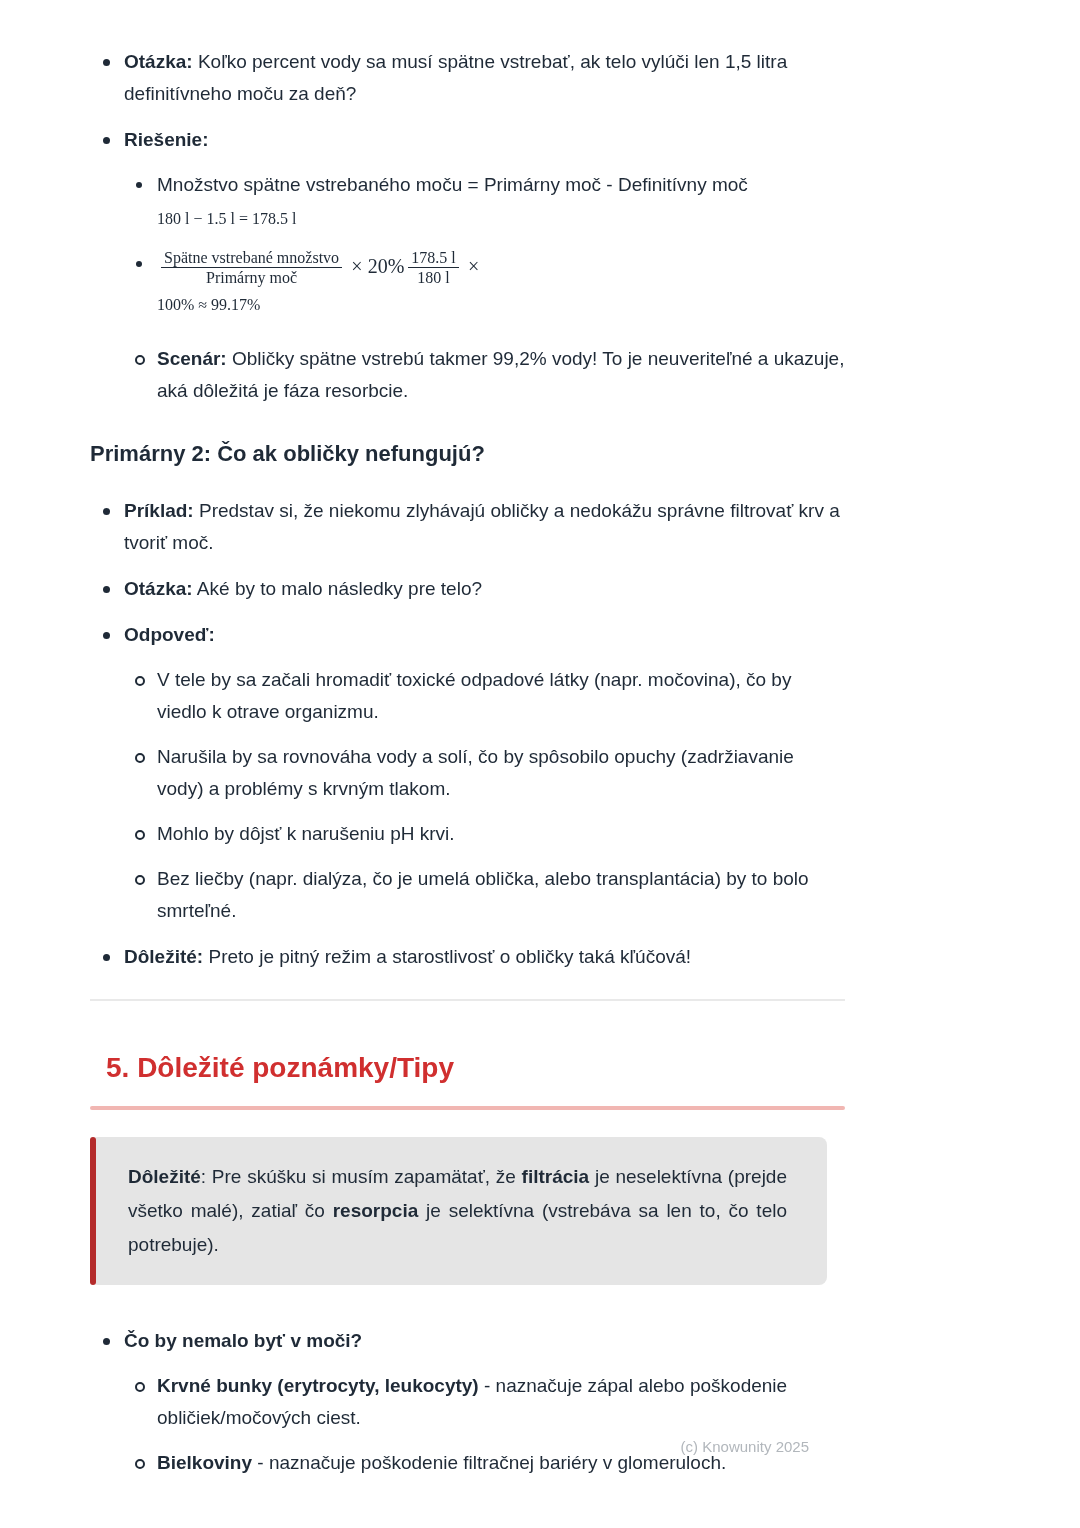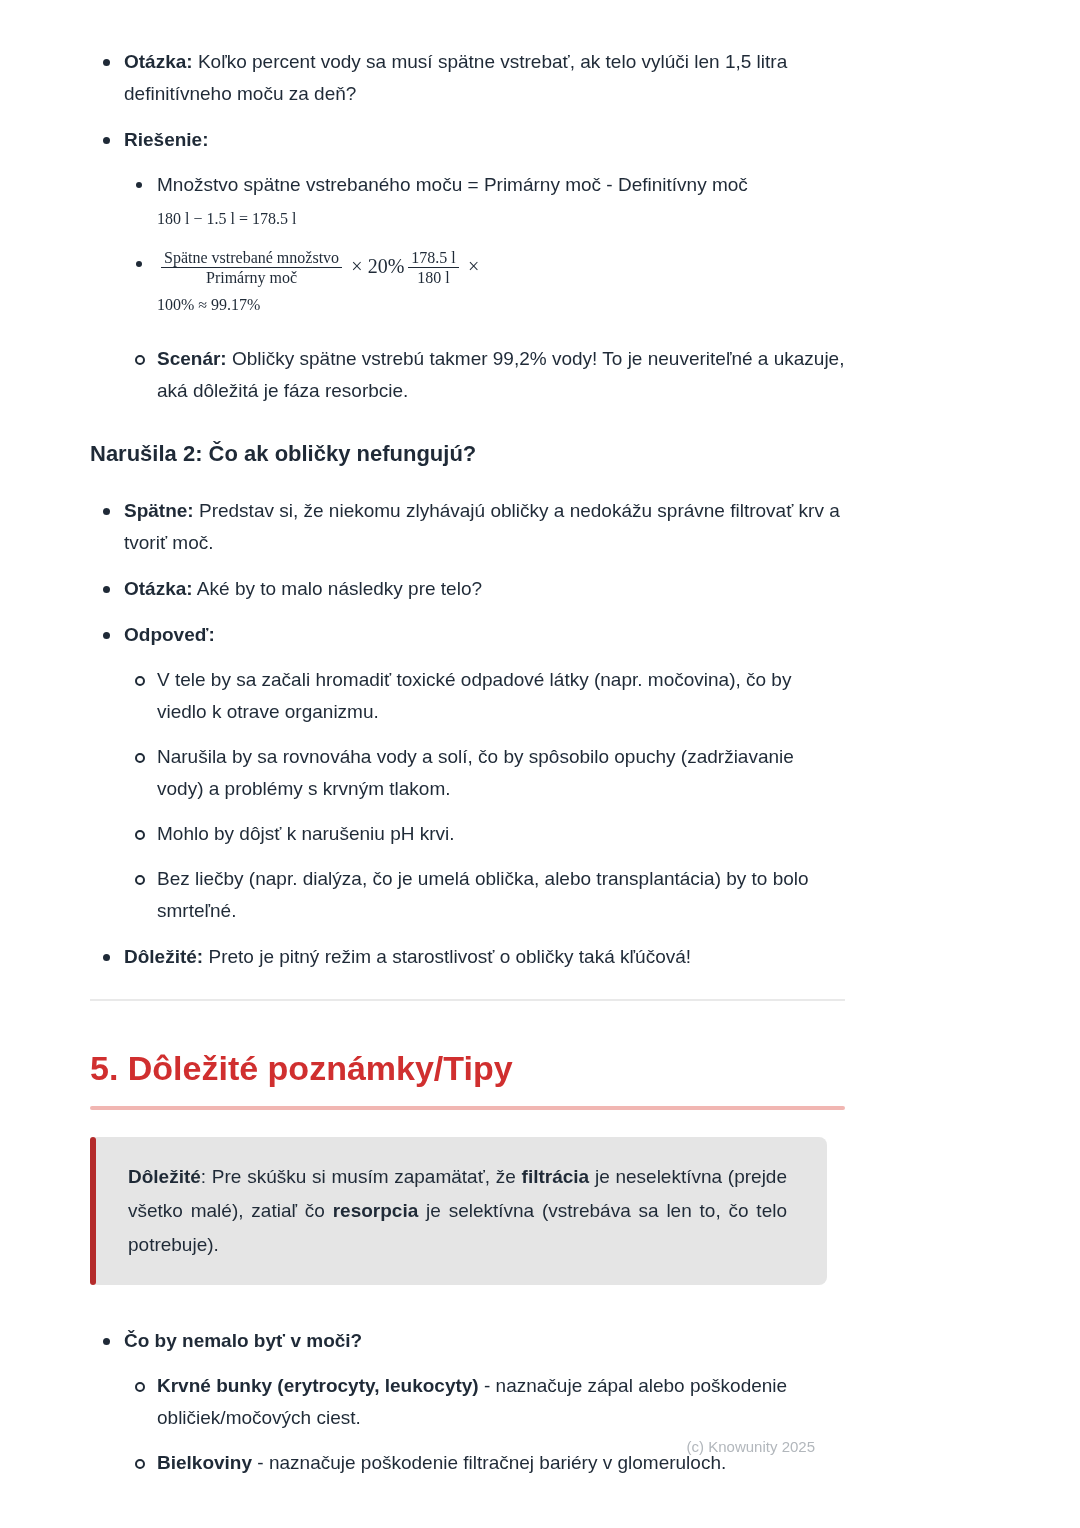--- a/index.html
+++ b/index.html
@@ -55,22 +55,22 @@
   .frac .den{display:block;border-top:1.5px solid #1f2a37;padding:0 3px;}
   h3.sub-heading{
     font-size:22px;line-height:30px;font-weight:bold;color:#1f2a37;
     margin:32px 0 26px 0;
   }
   hr.divider{
     border:none;border-top:2px solid #e9e9e9;
     margin:26px 0 0 0;
   }
   h2.section-heading{
-    font-size:34px;line-height:42px;font-weight:bold;color:#d02f2f;
-    margin:46px 0 0 0;
+    font-size:28px;line-height:42px;font-weight:bold;color:#d02f2f;
+    margin:46px 0 0 16px;
   }
   .heading-underline{
     height:4px;background:#f1b6b2;border-radius:2px;margin-top:17px;width:755px;
   }
   .callout{
     position:relative;
     box-sizing:border-box;
     width:737px;
     margin-top:27px;
     background:#e5e5e5;
@@ -78,21 +78,21 @@
     padding:23px 40px 23px 38px;
     line-height:34px;
     text-align:justify;
   }
   .callout::before{
     content:"";position:absolute;left:0;top:0;bottom:0;width:6px;
     background:#b42b2b;border-radius:6px;
   }
   .after-callout{margin-top:40px;}
   .footer{
-    position:absolute;top:1437px;right:69px;z-index:2;
+    position:absolute;top:1437px;right:75px;z-index:2;
     font-size:15px;line-height:20px;color:#b2b7bc;
   }
 </style>
 </head>
 <body>
 
 <div class="page">
 
   <div class="side-strip">
     <div class="strip-line"></div>
@@ -117,25 +117,25 @@
           </li>
         </ul>
         <ul class="l2 circle">
           <li class="gap-lg">
             <span class="b">Scenár:</span><span> Obličky spätne vstrebú takmer 99,2% vody! To je neuveriteľné a ukazuje, aká dôležitá je fáza resorbcie.</span>
           </li>
         </ul>
       </li>
     </ul>
 
-    <h3 class="sub-heading">Narušila 2: Čo ak obličky nefungujú?</h3>
+    <h3 class="sub-heading">Primárny 2: Čo ak obličky nefungujú?</h3>
 
     <ul class="l1">
       <li>
-        <span class="b">Spätne:</span><span> Predstav si, že niekomu zlyhávajú obličky a nedokážu správne filtrovať krv a tvoriť moč.</span>
+        <span class="b">Príklad:</span><span> Predstav si, že niekomu zlyhávajú obličky a nedokážu správne filtrovať krv a tvoriť moč.</span>
       </li>
       <li>
         <span class="b">Otázka:</span><span> Aké by to malo následky pre telo?</span>
       </li>
       <li>
         <span class="b">Odpoveď:</span>
         <ul class="l2 circle">
           <li><span>V tele by sa začali hromadiť toxické odpadové látky (napr. močovina), čo by viedlo k otrave organizmu.</span></li>
           <li><span>Narušila by sa rovnováha vody a solí, čo by spôsobilo opuchy (zadržiavanie vody) a problémy s krvným tlakom.</span></li>
           <li><span>Mohlo by dôjsť k narušeniu pH krvi.</span></li>

